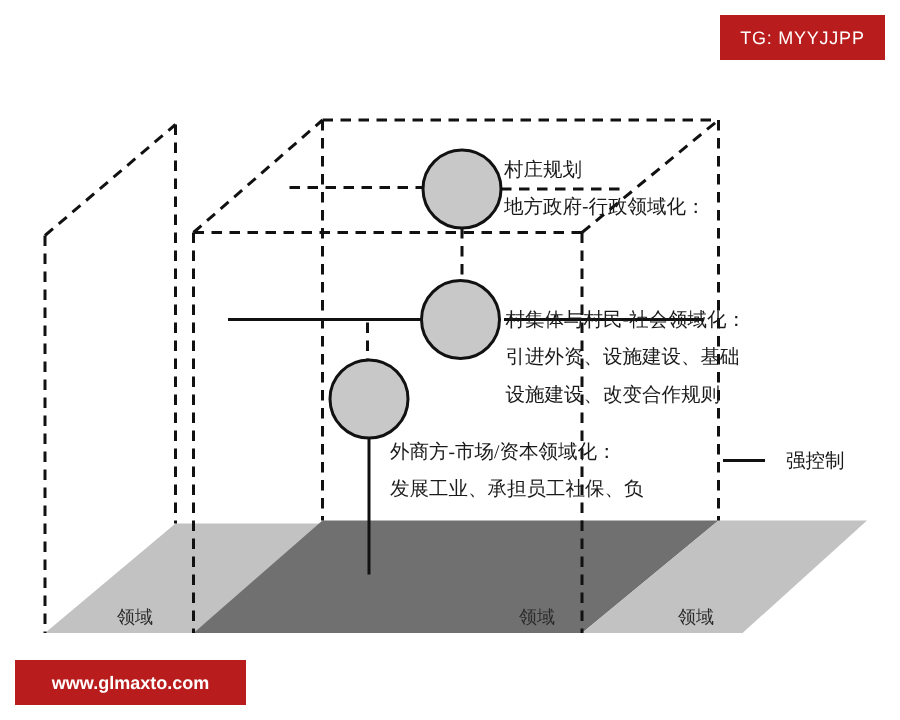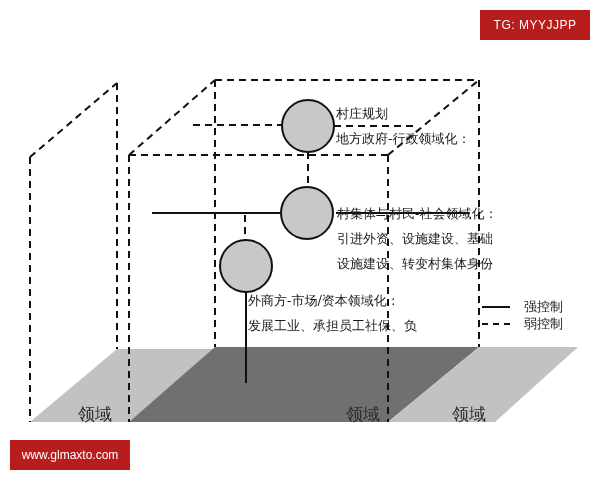--- a/index.html
+++ b/index.html
@@ -3,25 +3,25 @@
 <meta charset="utf-8">
 <style>
   html, body { margin: 0; padding: 0; background: #ffffff; }
   body { width: 600px; height: 480px; position: relative; overflow: hidden;
          font-family: "DejaVu Sans", sans-serif; }
   svg { position: absolute; left: 0; top: 0; }
   .badge { position: absolute; background: #b91c1c; color: #ffffff;
            font-family: "Liberation Sans", sans-serif; font-size: 12px;
            display: flex; align-items: center; justify-content: center; }
   .badge-tg { left: 480px; top: 10px; width: 110px; height: 30px; font-size: 12px; letter-spacing: 0.5px; }
-  .badge-web { left: 10px; top: 440px; width: 120px; height: 30px; font-size: 12px; }
+  .badge-web { left: 10px; top: 440px; width: 154px; height: 30px; font-size: 12px; font-weight: bold; }
   .lbl { position: absolute; font-family: "DejaVu Serif", serif; color: #1a1a1a;
          font-size: 13px; line-height: 25px; white-space: nowrap; }
   .floor-lbl { position: absolute; font-family: "DejaVu Serif", serif; color: #2a2a2a;
-               font-size: 17px; white-space: nowrap; }
+               font-size: 12px; white-space: nowrap; }
   .legend { position: absolute; left: 482px; top: 298px; font-family: "DejaVu Sans", sans-serif;
             font-size: 13px; color: #1a1a1a; }
   .legend-row { display: flex; align-items: center; height: 17px; text-align: right; }
   .legend-line { width: 28px; height: 0; margin-right: 14px; border-top: 2px solid #111; }
   .legend-line.dashed { border-top: 2px dashed #111; }
 </style>
 </head>
 <body>
 
 <svg width="600" height="480" viewBox="0 0 600 480">
@@ -65,37 +65,33 @@
 </svg>
 
 <div class="lbl" style="left:336px; top:101px;">
   <div>村庄规划</div>
   <div>地方政府-行政领域化：</div>
 </div>
 
 <div class="lbl" style="left:337px; top:187px;margin-top:14px;">
   <div>村集体与村民-社会领域化：</div>
   <div>引进外资、设施建设、基础</div>
-  <div>设施建设、转变村集体身份</div>
+  <div>设施建设、改变合作规则</div>
 </div>
 
-<div class="lbl" style="left:248px; top:288px;">
+<div class="lbl" style="left:260px; top:288px;font-family:Liberation Serif, serif;">
   <div>外商方-市场/资本领域化：</div>
   <div>发展工业、承担员工社保、负</div>
 </div>
 
 <div class="floor-lbl" style="left:78px; top:403px;">领域</div>
 <div class="floor-lbl" style="left:346px; top:403px;">领域</div>
 <div class="floor-lbl" style="left:452px; top:403px;">领域</div>
 
 <div class="legend">
   <div class="legend-row">
     <span class="legend-line"></span>
     <span>强控制</span>
   </div>
-  <div class="legend-row">
-    <span class="legend-line dashed"></span>
-    <span>弱控制</span>
-  </div>
 </div>
 
 <div class="badge badge-tg">TG: MYYJJPP</div>
 <div class="badge badge-web">www.glmaxto.com</div>
 
 </body></html>

